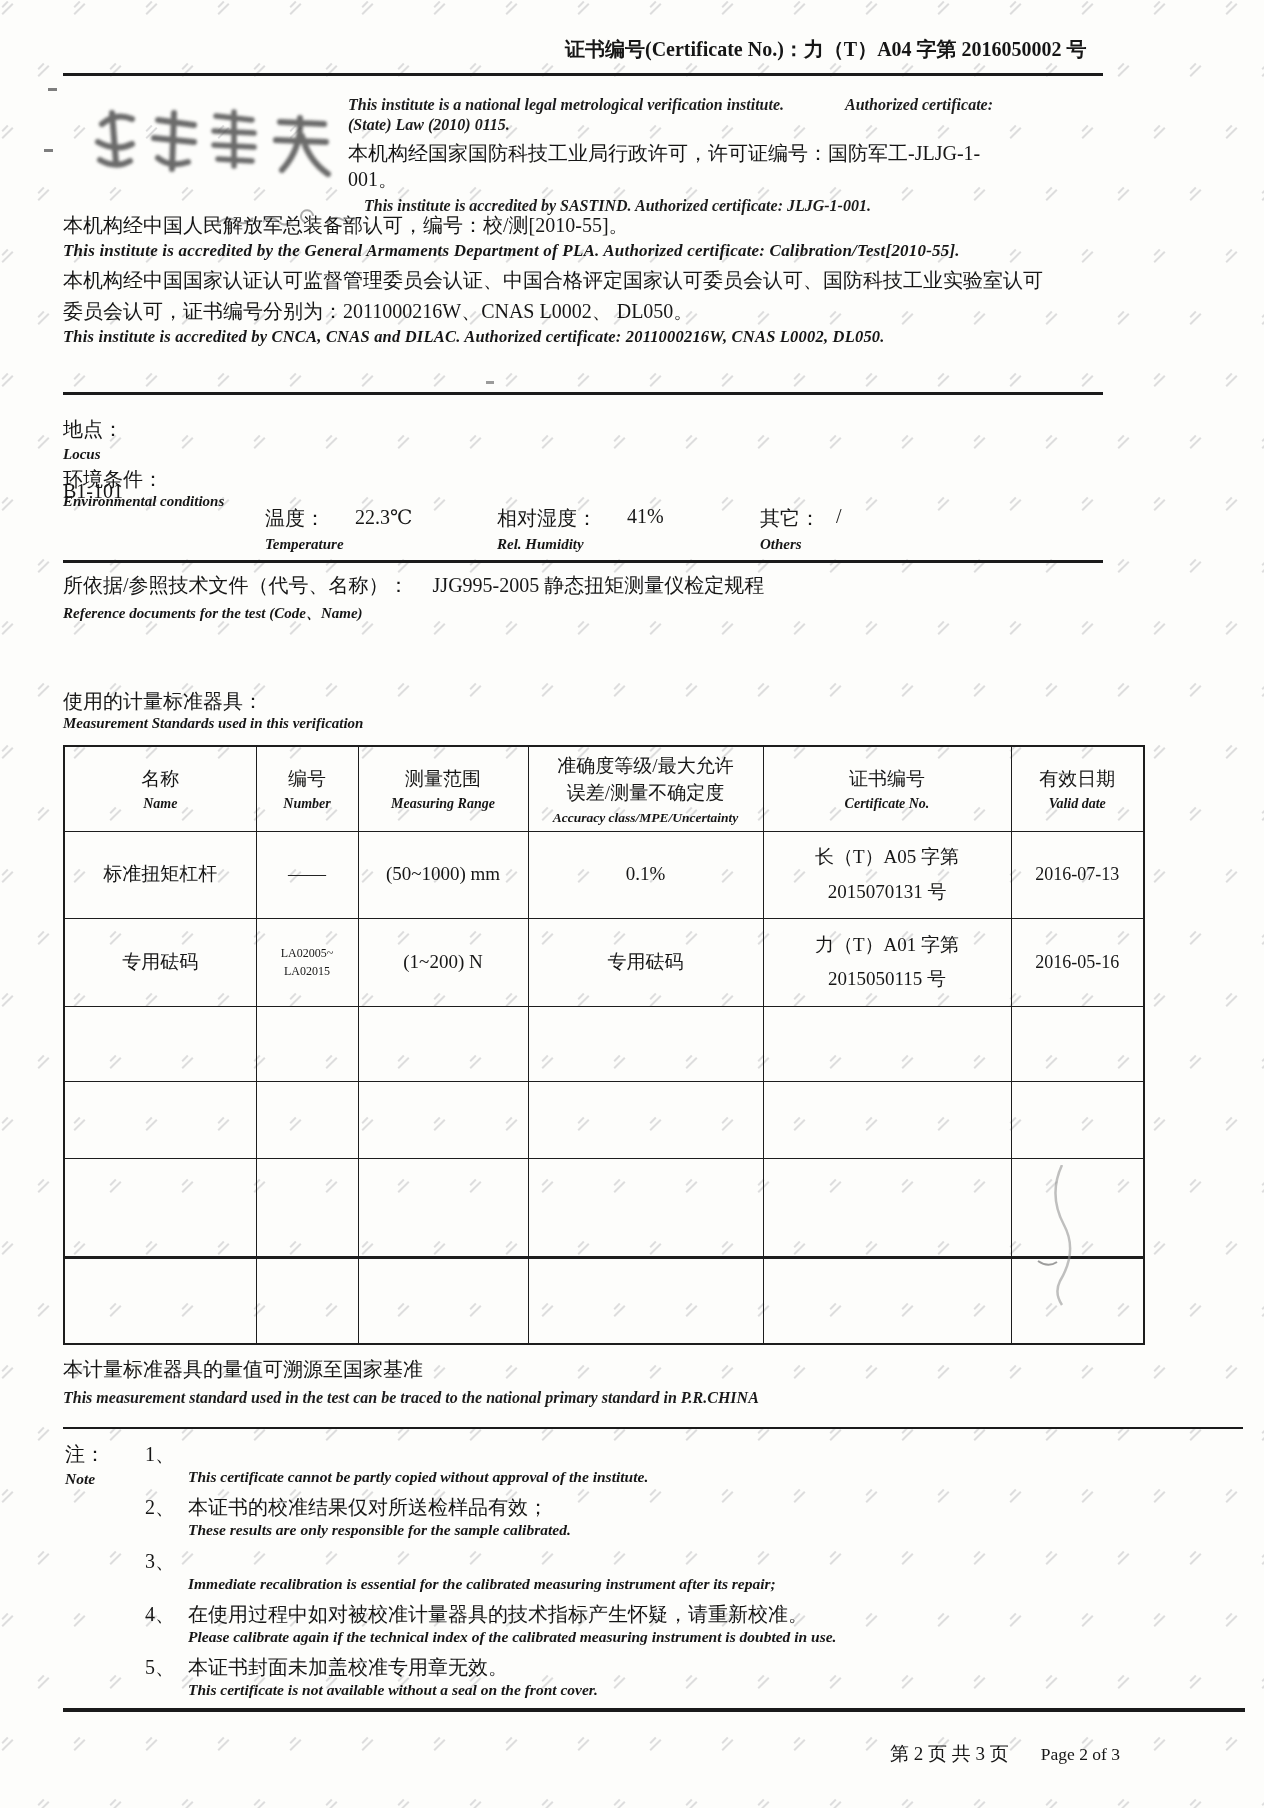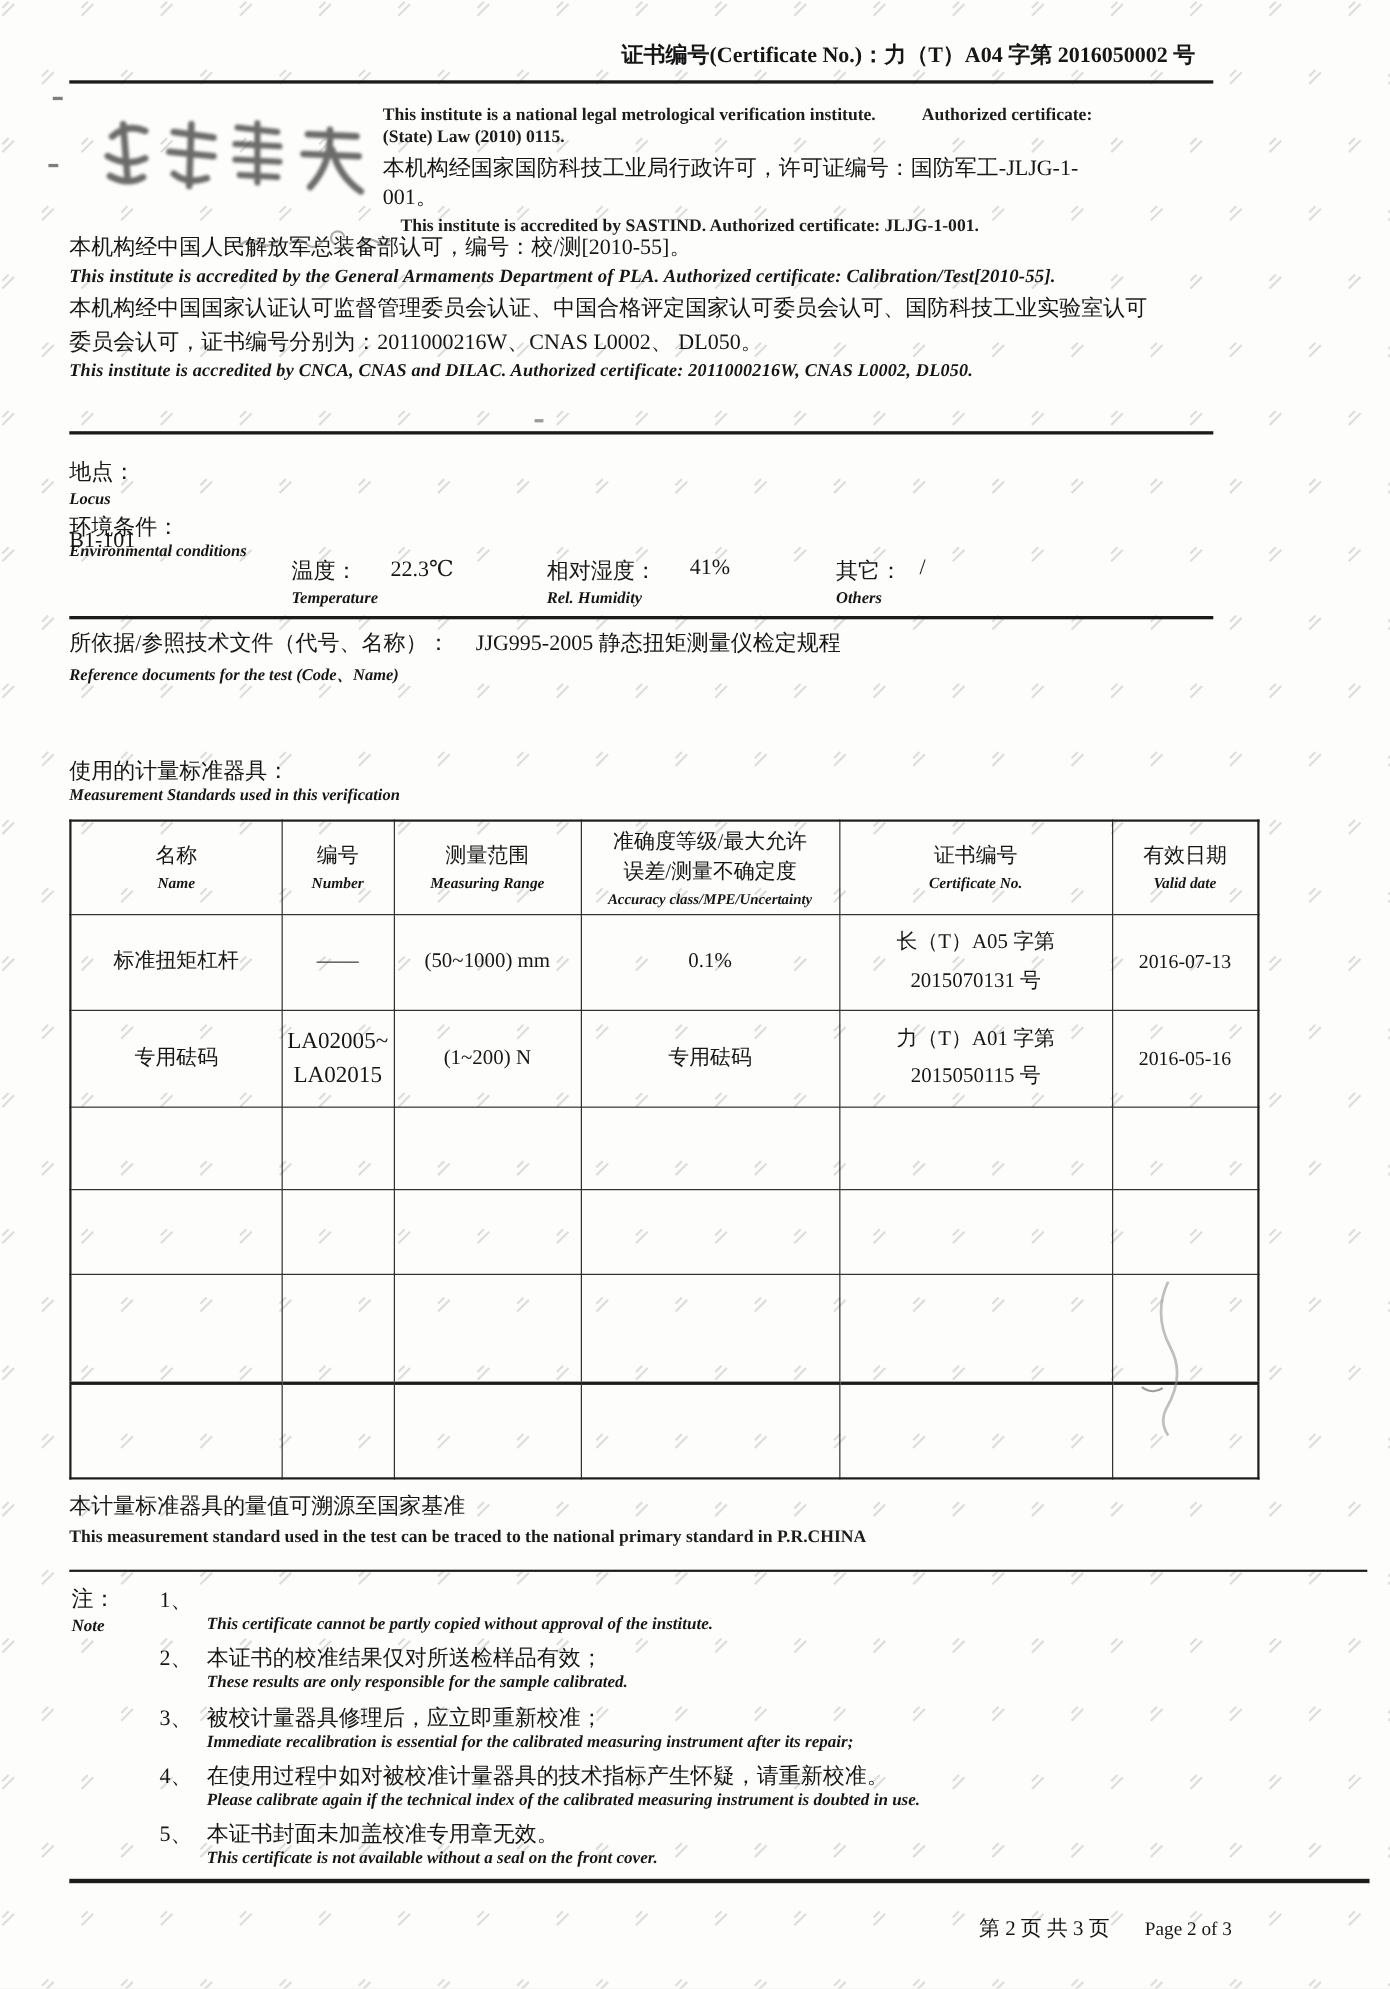--- a/index.html
+++ b/index.html
@@ -7,21 +7,21 @@
     position:relative;
     width:1264px;height:1808px;
     margin:0 auto;
     background:#fdfdfb;
     overflow:hidden;
     font-family:"Liberation Serif","DejaVu Serif",serif;
     color:#161616;
   }
   .abs{position:absolute;}
   .zh{font-size:20px;line-height:1.3;}
-  .en{font-weight:bold;font-size:16px;line-height:1.25;color:#1c1c1c;}
+  .en{font-style:italic;font-weight:bold;font-size:16px;line-height:1.25;color:#1c1c1c;}
   .en-wide{font-style:italic;font-weight:bold;font-size:17px;letter-spacing:.2px;}
   .rule{background:#1b1b1b;}
   .flexrow{display:flex;}
   
   #watermark{position:absolute;inset:0;overflow:hidden;pointer-events:none;z-index:0;}
   .wm-mark{position:absolute;width:15px;height:2px;background:#b2b2b6;opacity:.42;transform:rotate(-45deg);}
   .wm-mark::after{content:"";position:absolute;left:5px;top:-5px;width:8px;height:1.5px;background:#b2b2b6;}
   .content{position:absolute;inset:0;z-index:1;}
   
   .cert-no{left:565px;top:36px;font-size:20px;font-weight:bold;}
@@ -36,21 +36,21 @@
   .envgrp .vrow{display:flex;gap:30px;font-size:20px;}
   .envgrp .lab-en{margin-top:4px;}
   
   table.std{position:absolute;left:63px;top:745px;width:1080px;border-collapse:collapse;table-layout:fixed;background:transparent;}
   table.std,table.std td{border:1.7px solid #1d1d1d;}
   table.std{border-width:2.5px;}
   table.std td{text-align:center;vertical-align:middle;padding:0 2px;}
   .th-zh{font-size:19px;white-space:pre-line;line-height:1.45;}
   .th-en{font-style:italic;font-weight:bold;font-size:14px;margin-top:3px;line-height:1.2;}
   .td-v{font-size:19px;white-space:pre-line;line-height:1.8;}
-  .td-sm{font-size:21px;line-height:1.5;}
+  .td-sm{font-size:12px;line-height:1.5;}
   .td-date{font-size:18px;}
   tr.row-thick td{border-top-width:3px;}
   
   .note-item{height:53.3px;}
   .note-zh{display:flex;font-size:20px;height:27px;}
   .note-no{width:43px;flex:none;}
   .note-en{margin-left:43px;font-style:italic;font-weight:bold;font-size:15.5px;}
   
   .footer{display:flex;gap:32px;align-items:baseline;}
   .speck{position:absolute;background:#3a3a3a;opacity:.65;}
@@ -875,21 +875,20 @@
       <div class="note-item">
         <div class="note-zh">
             <span class="note-no">2、</span>
             <span>本证书的校准结果仅对所送检样品有效；</span>
           </div>
         <div class="note-en">These results are only responsible for the sample calibrated.</div>
       </div>
       <div class="note-item">
         <div class="note-zh">
             <span class="note-no">3、</span>
-            <span>被校计量器具修理后，应立即重新校准；</span>
           </div>
         <div class="note-en">Immediate recalibration is essential for the calibrated measuring instrument after its repair;</div>
       </div>
       <div class="note-item">
         <div class="note-zh">
             <span class="note-no">4、</span>
             <span>在使用过程中如对被校准计量器具的技术指标产生怀疑，请重新校准。</span>
           </div>
         <div class="note-en">Please calibrate again if the technical index of the calibrated measuring instrument is doubted in use.</div>
       </div>

